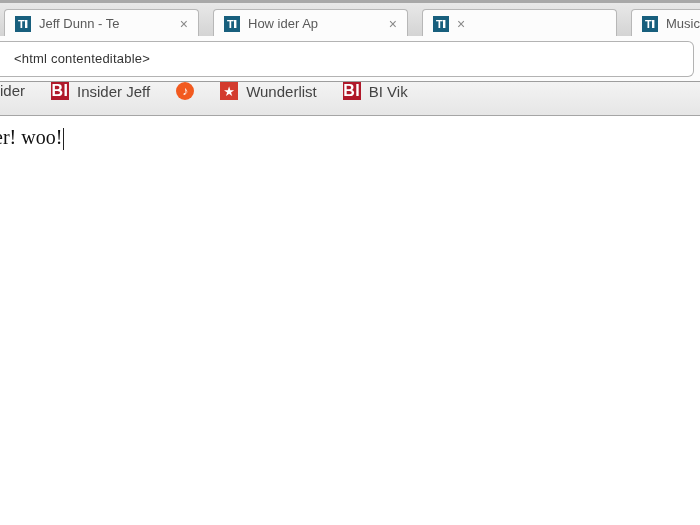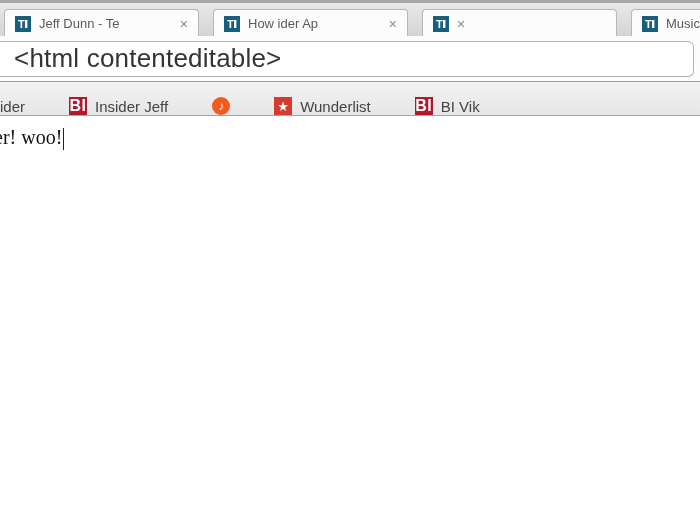--- a/index.html
+++ b/index.html
@@ -72,31 +72,31 @@
       flex: 1;
       height: 36px;
       margin: 0 6px 0 0;
       background: #fff;
       border: 1px solid #b3b3b3;
       border-left: none;
       border-radius: 0 6px 6px 0;
       display: flex;
       align-items: center;
       padding: 0 14px;
-      font-size: 26px;
+      font-size: 13px;
       color: #343434;
       letter-spacing: 0.2px;
     }
     .bookmarks-bar {
       height: 34px;
       background: linear-gradient(#f3f3f3, #e6e6e6);
       border-bottom: 1px solid #a5a5a5;
       display: flex;
-      align-items: flex-end;
-      gap: 44px;
+      align-items: flex-start;
+      gap: 26px;
       padding: 0 0 0 0;
       font-size: 15px;
       color: #444;
       overflow: hidden;
       white-space: nowrap;
     }
     .bk {
       display: inline-flex;
       align-items: center;
       gap: 8px;

